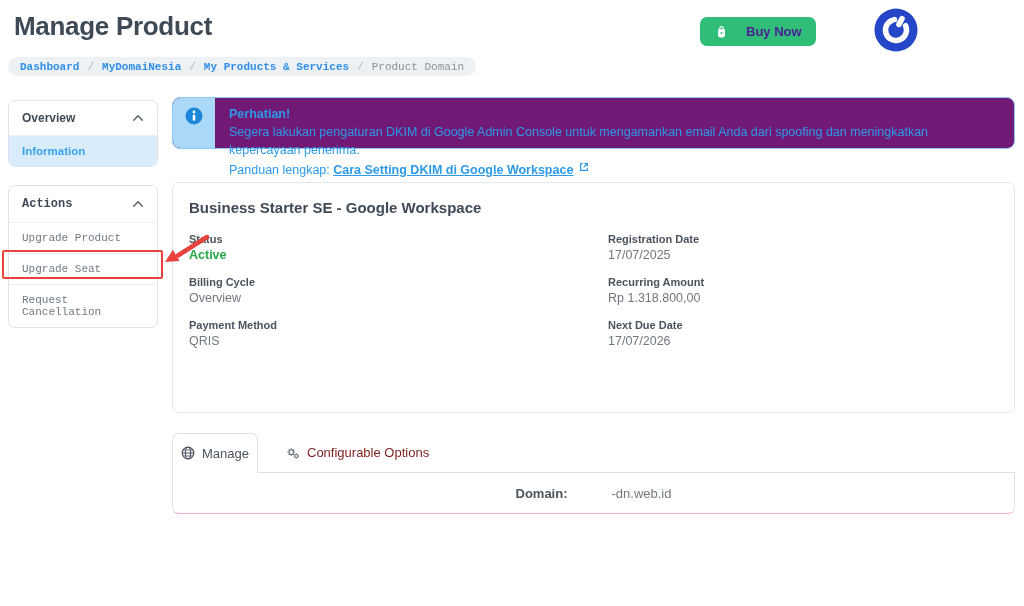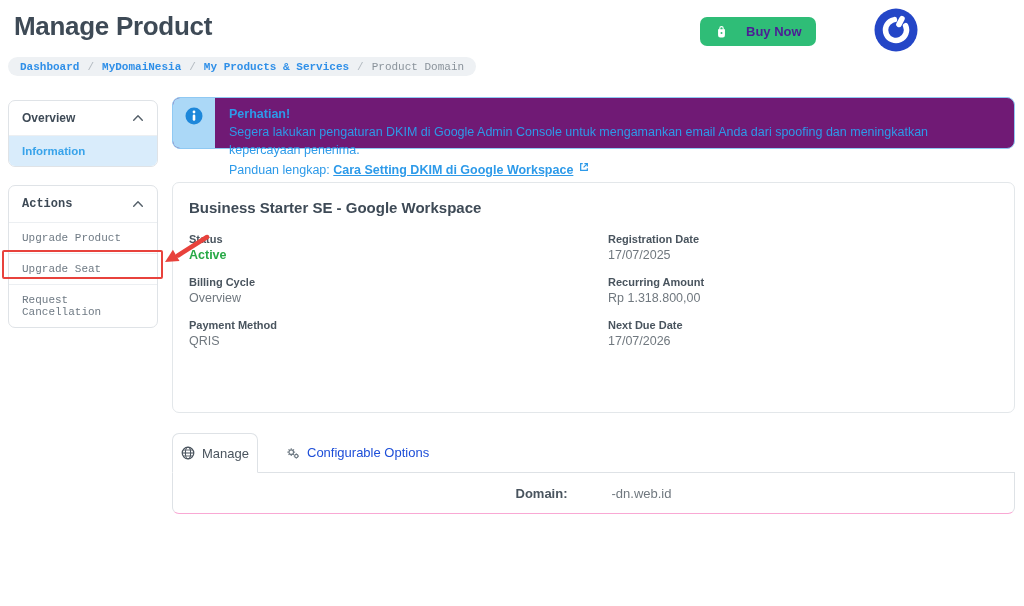--- a/index.html
+++ b/index.html
@@ -50,21 +50,21 @@
   .field .lbl { font-size:11px; font-weight:bold; color:#49545e; }
   .field .val { font-size:12.5px; color:#70787f; margin-top:3px; }
   .field .val.green { color:#27a946; font-weight:bold; }
 
   
   .tab-row { left:172px; top:433px; width:843px; height:40px; display:flex; align-items:stretch;
     border-bottom:1px solid #dee2e6; }
   .tab { display:flex; align-items:center; gap:7px; font-size:13px; cursor:pointer; }
   .tab.active { width:86px; justify-content:center; background:#fff; border:1px solid #dee2e6;
     border-bottom:1px solid #ffffff; border-radius:7px 7px 0 0; color:#4a545e; margin-bottom:-1px; }
-  .tab.plain { margin-left:28px; color:#1d4ed8;text-align:right; }
+  .tab.plain { margin-left:28px; color:#7f1d1d;text-align:right; }
   .tab-body { left:172px; top:473px; width:843px; height:41px; background:#fff;
     border-left:1px solid #dee2e6; border-right:1px solid #dee2e6; border-bottom:1px solid #f9a8d4;
     border-radius:0 0 7px 7px; display:flex; align-items:center; justify-content:center; gap:44px; font-size:13px; }
   .tab-body .dlbl { font-weight:bold; color:#49545e; }
   .tab-body .dval { color:#70787f; }
 </style>
 </head>
 <body>
 
 <div class="abs page-title">Manage Product</div>

